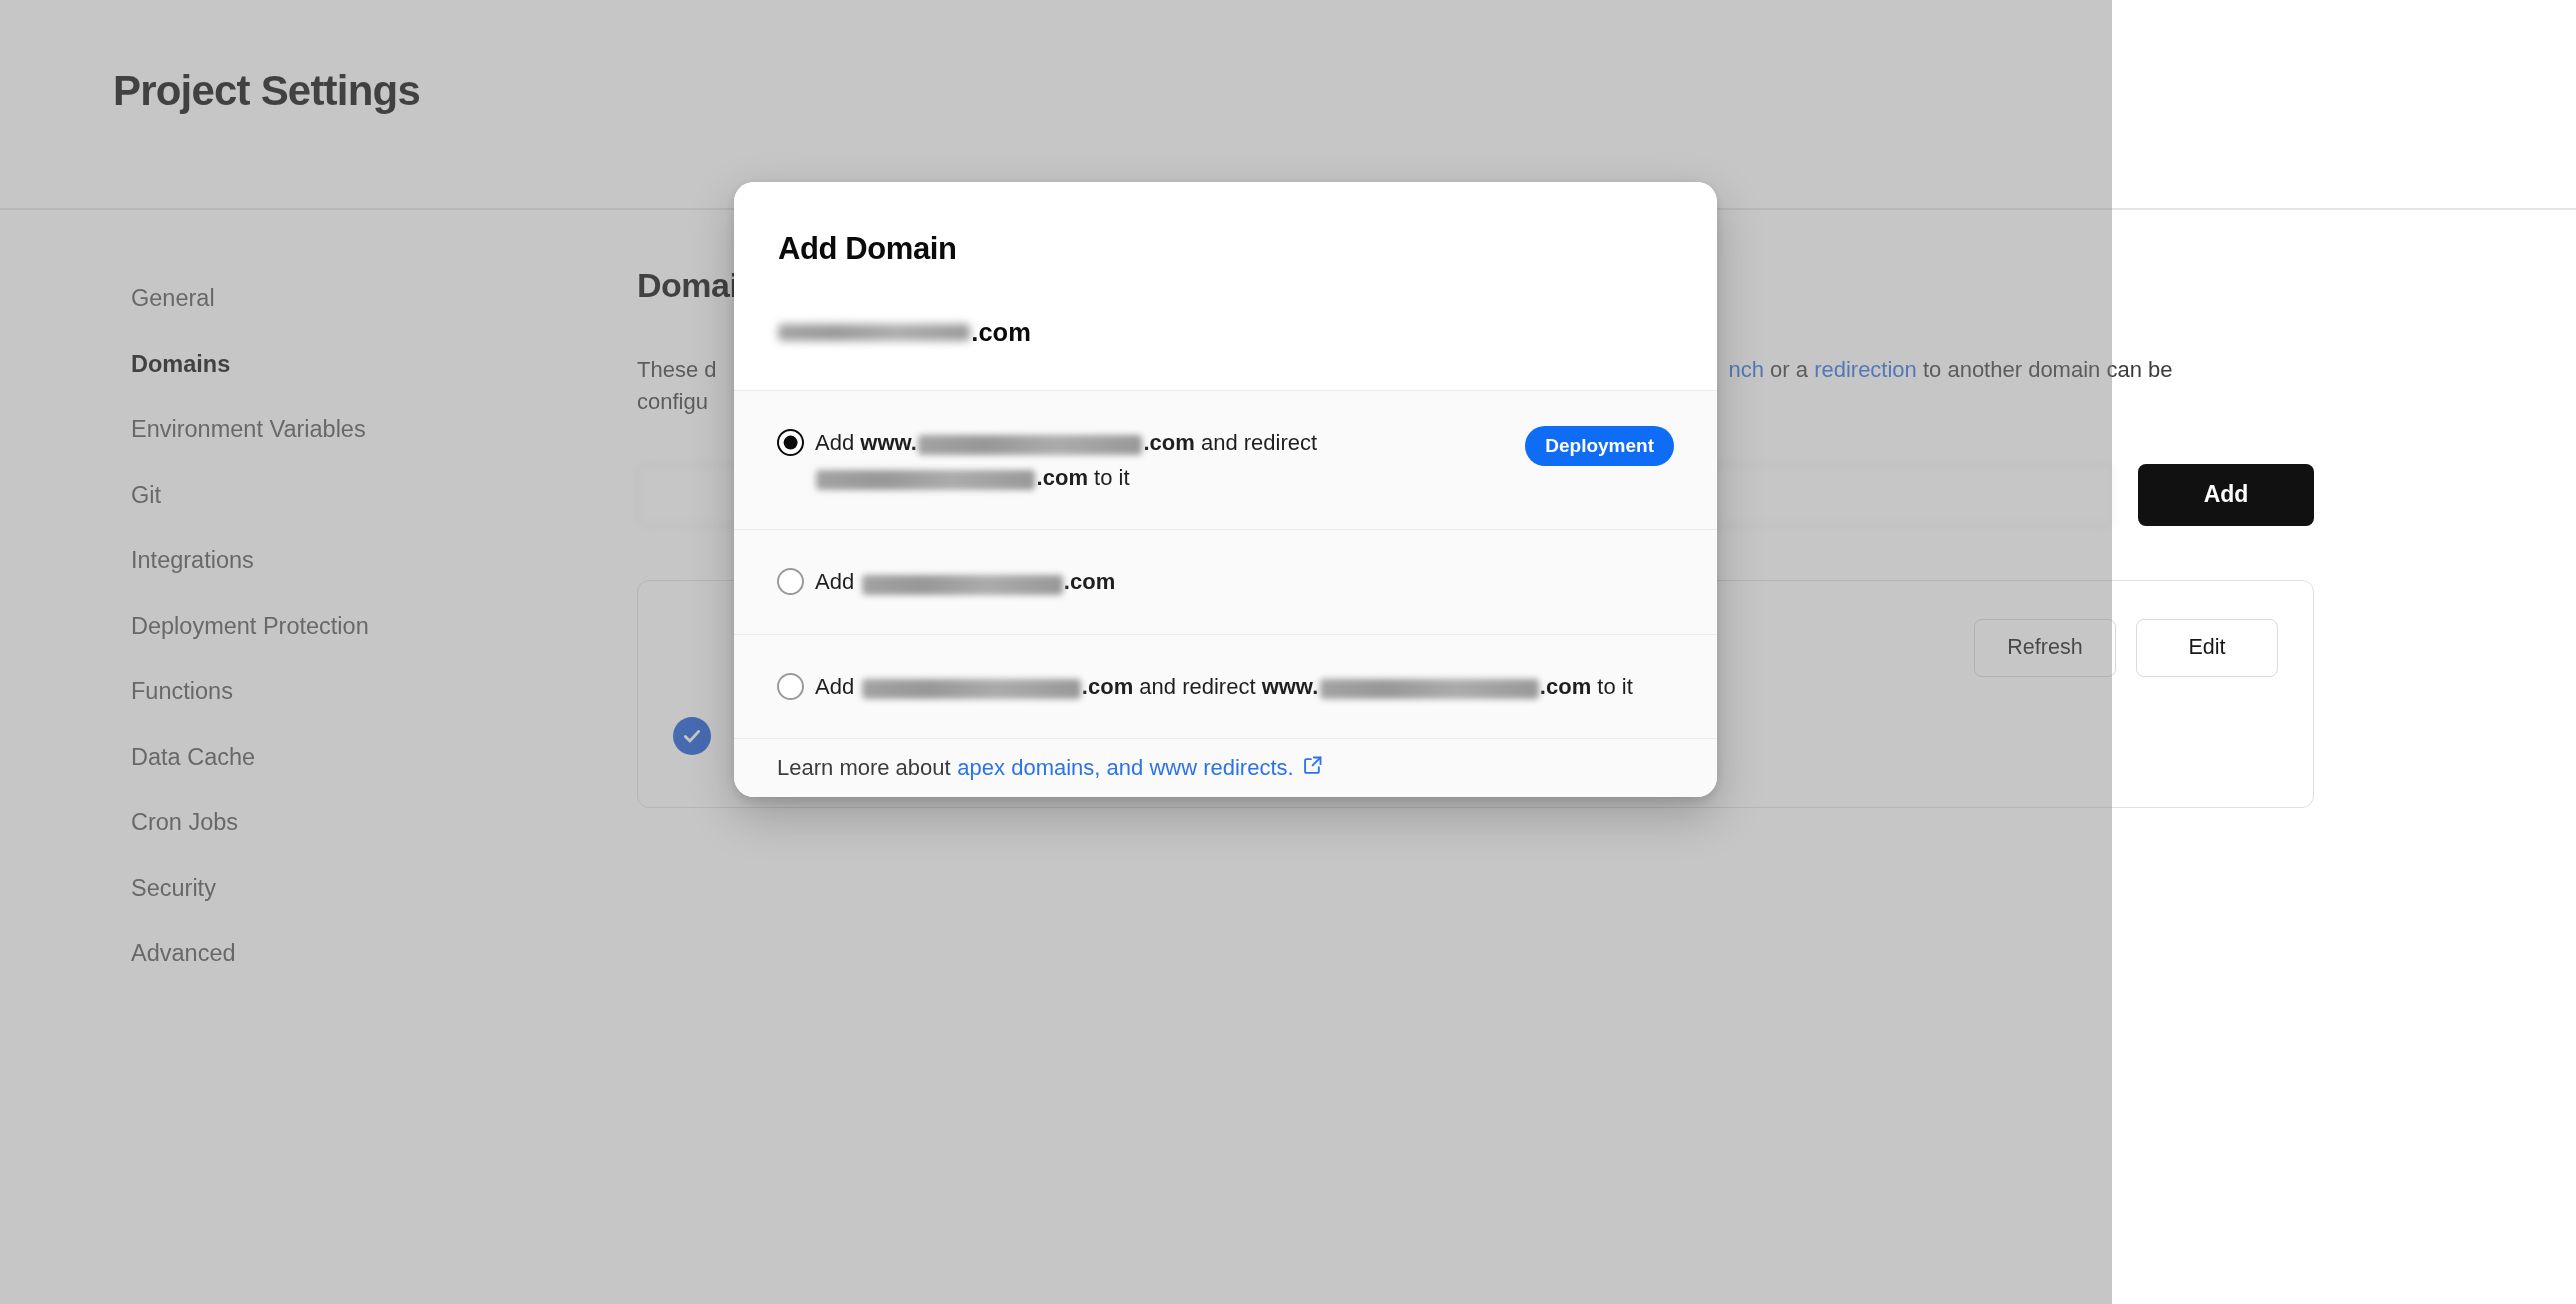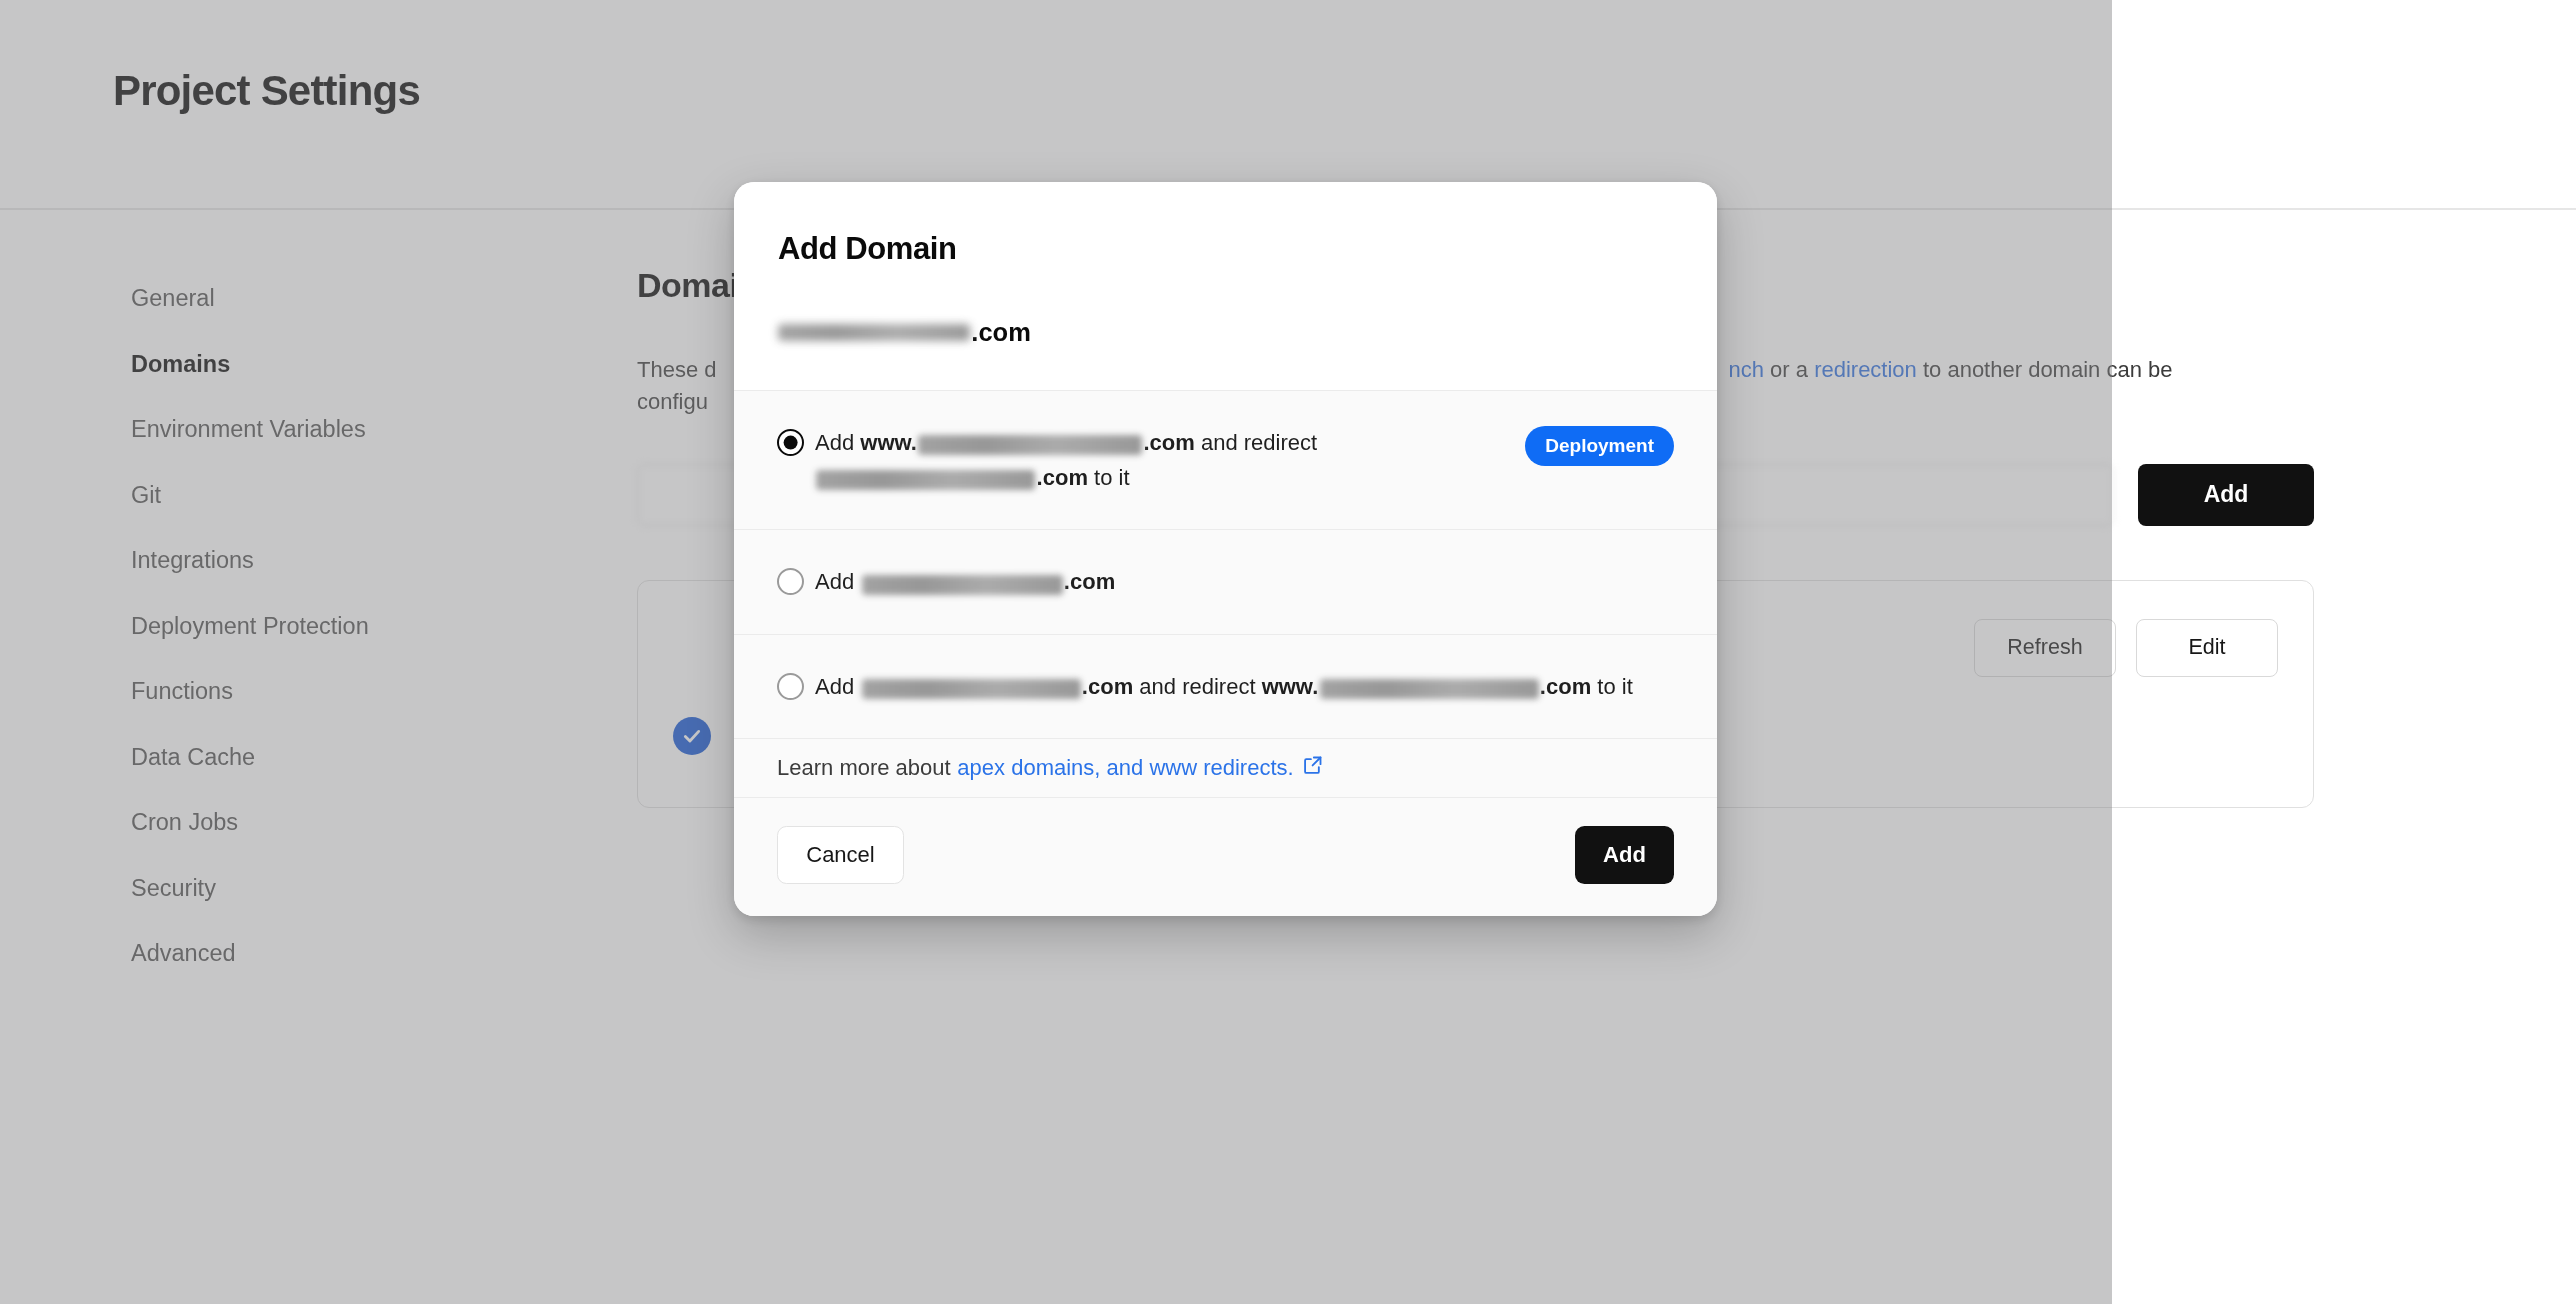--- a/index.html
+++ b/index.html
@@ -436,20 +436,16 @@
         <span>
           <svg viewBox="0 0 24 24" fill="none" stroke="#2b73e8" stroke-width="2.2" stroke-linecap="round" stroke-linejoin="round">
             <path d="M13 3h8v8"></path>
               <path d="M21 3l-9.5 9.5"></path>
             <path d="M19 14.5V20a1.5 1.5 0 0 1-1.5 1.5H4A1.5 1.5 0 0 1 2.5 20V6.5A1.5 1.5 0 0 1 4 5h5.5"></path>
           </svg>
         </span>
       </a>
     </div>
 
-    <div class="modal-footer">
-      <button class="btn-cancel">Cancel</button>
-      <button class="btn-add-modal">Add</button>
-    </div>
 
   </div>
 </div>
 
 
 </body></html>

